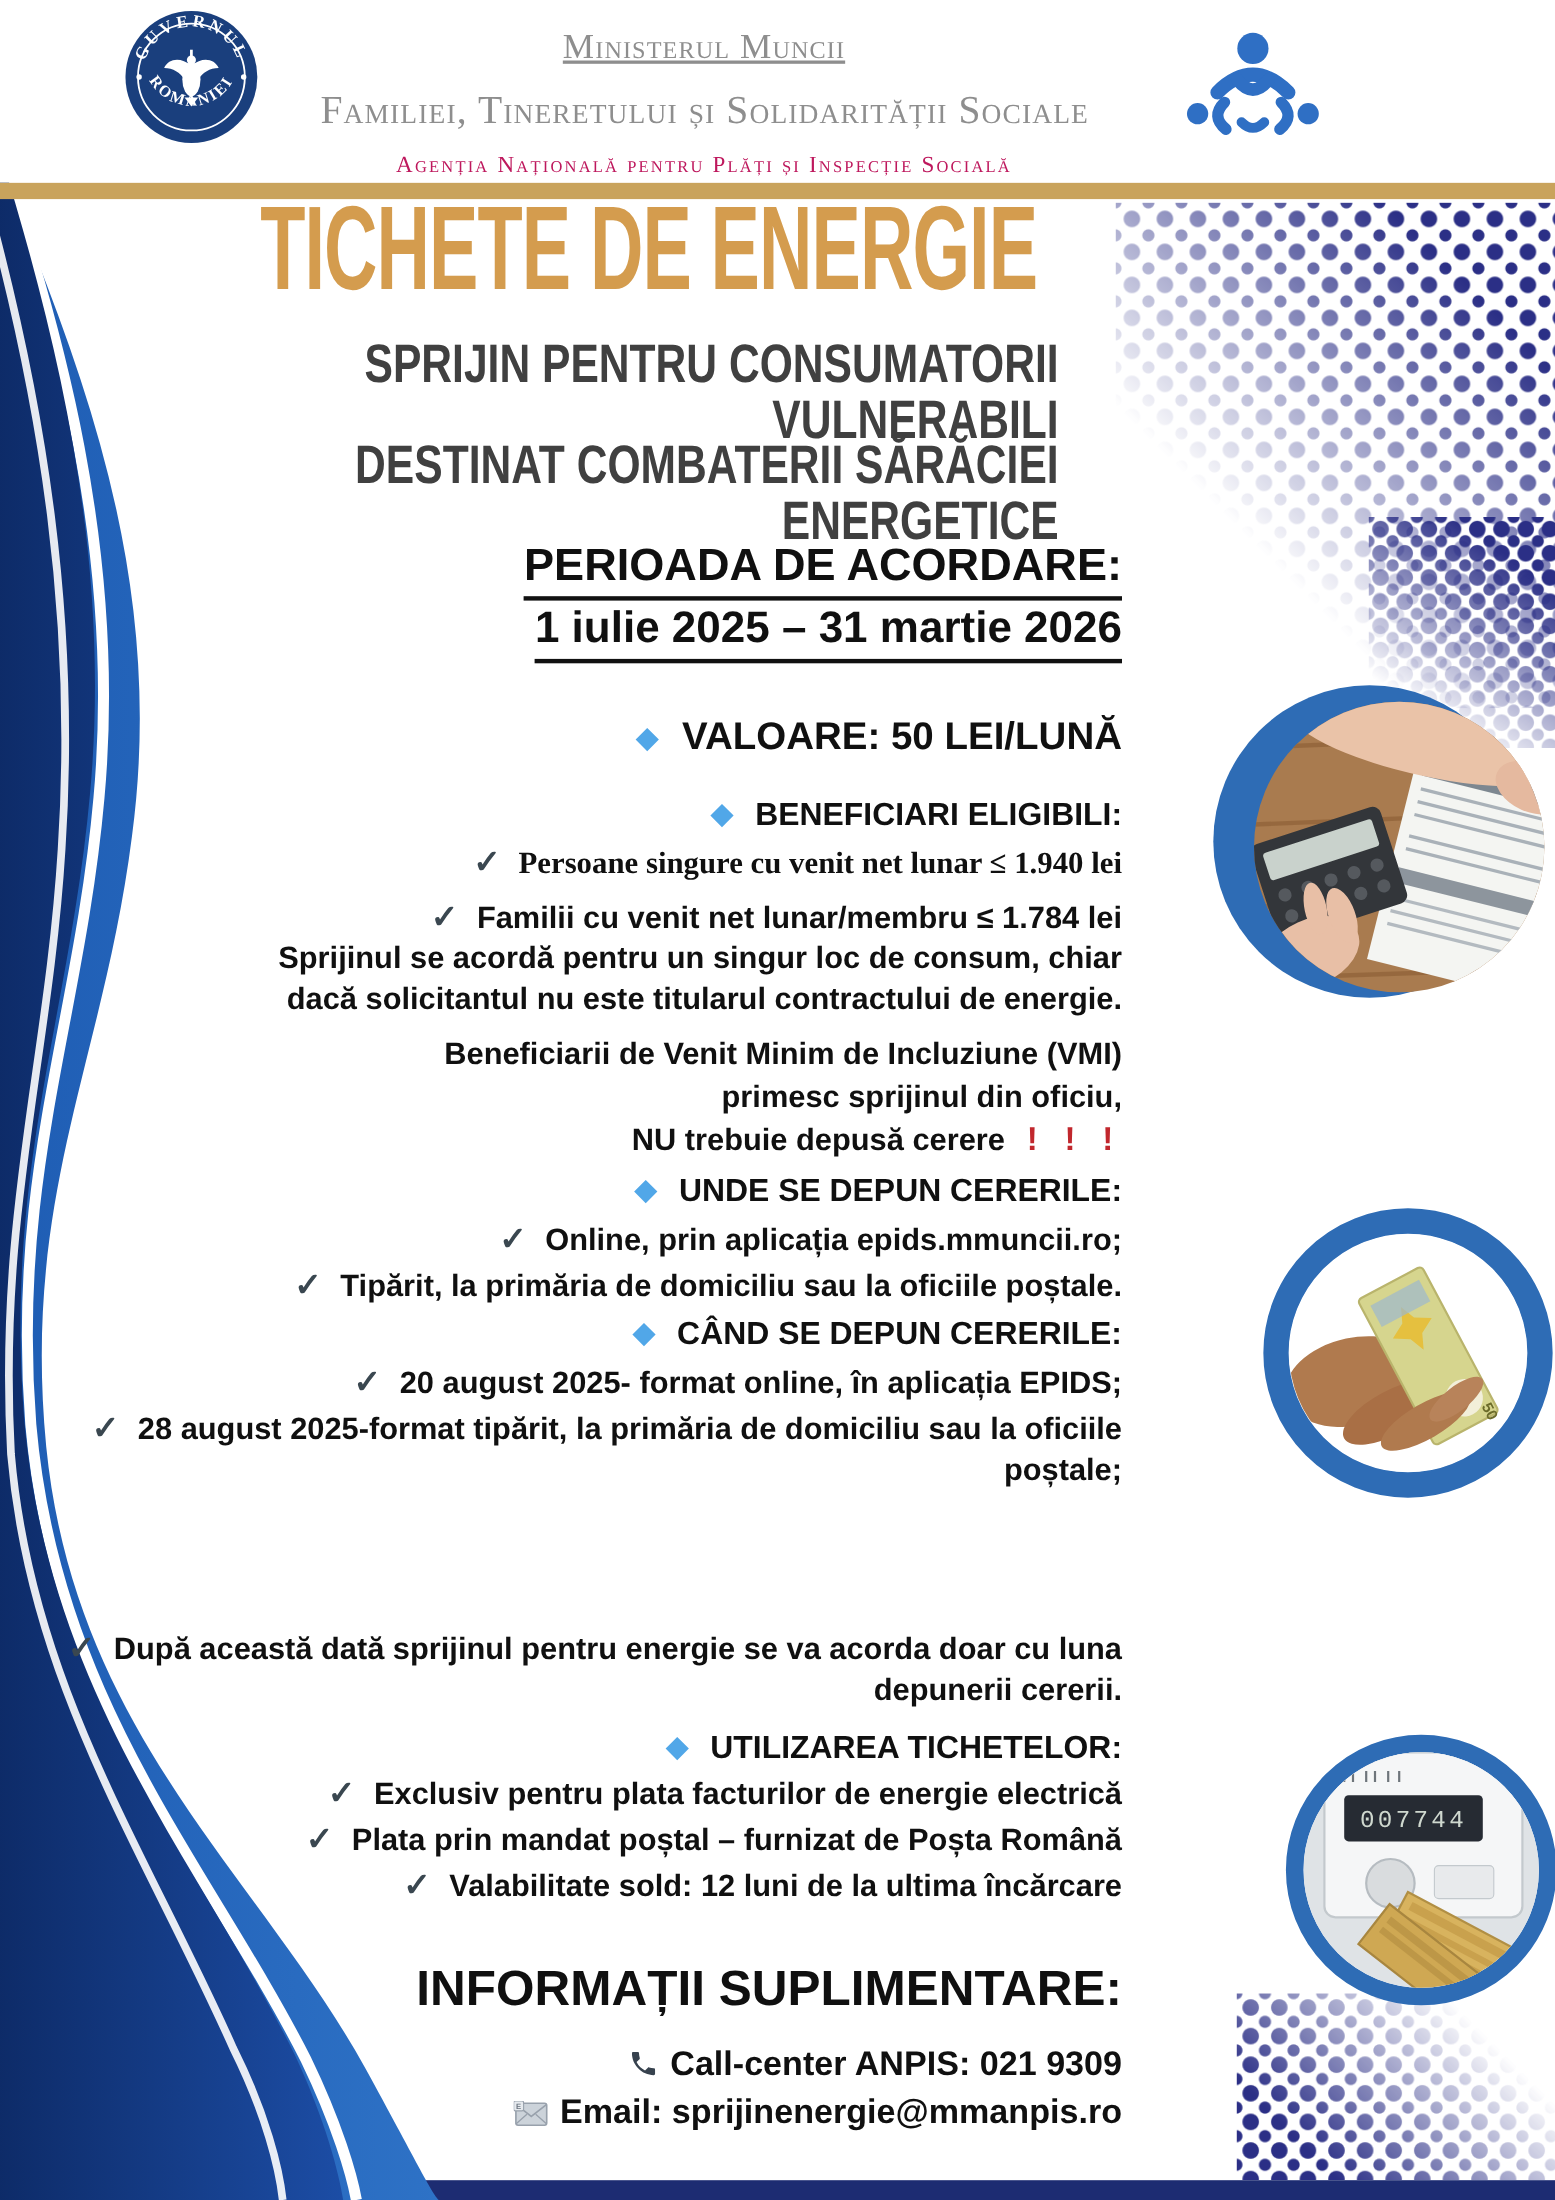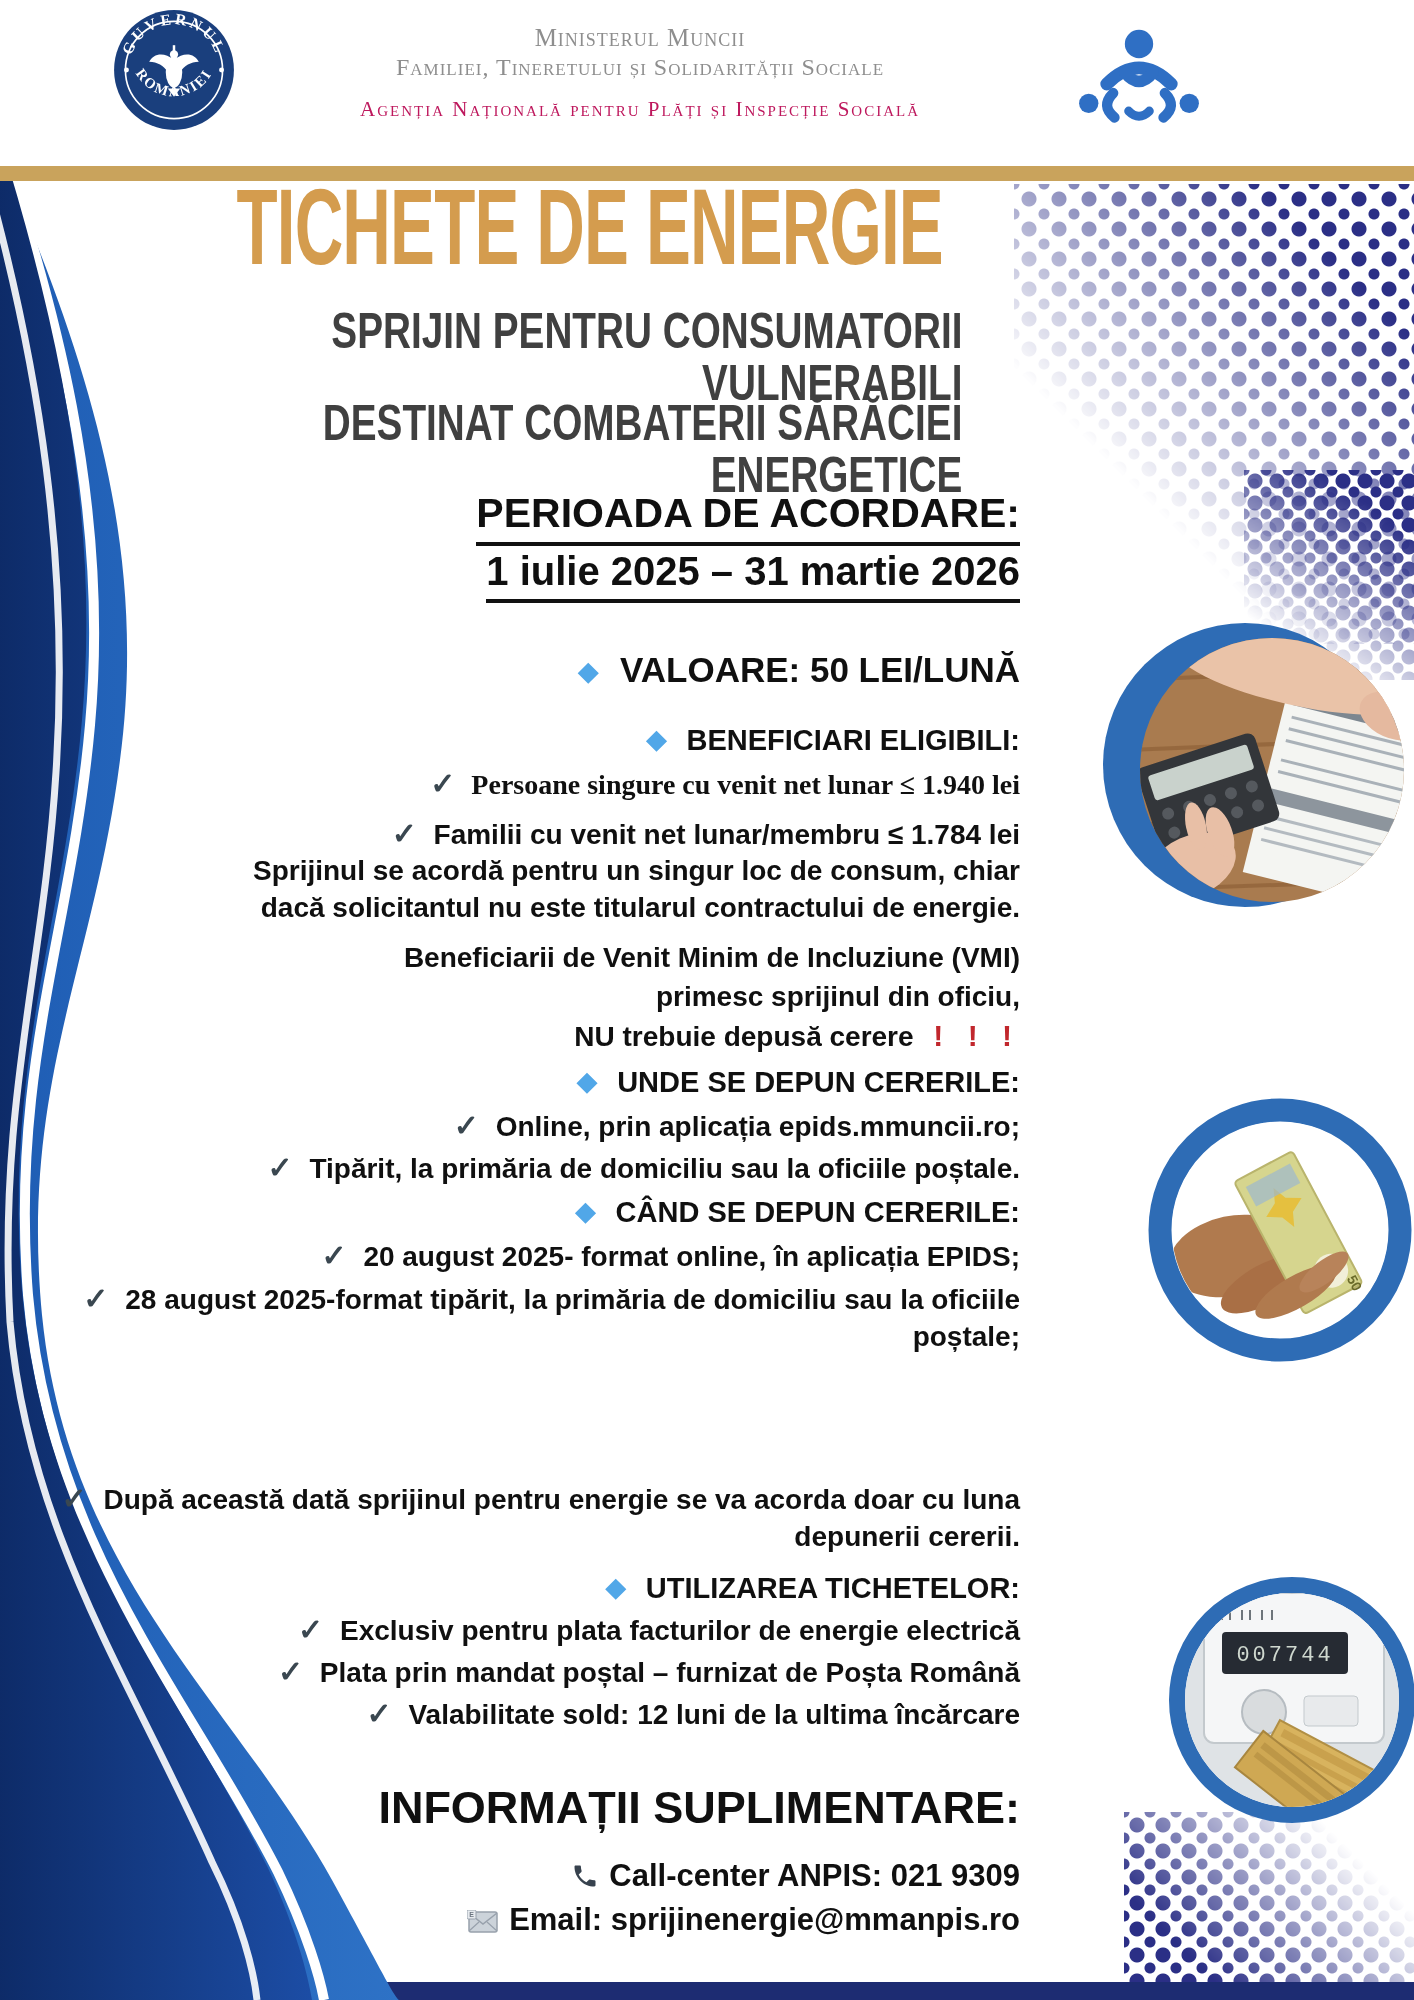--- a/index.html
+++ b/index.html
@@ -5,22 +5,22 @@
   * { margin:0; padding:0; box-sizing:border-box; }
   body { background:#e9e9e9; font-family:"Liberation Sans", sans-serif; }
   .poster { position:relative; width:1414px; height:2000px; margin:0 auto;
             background:#ffffff; overflow:hidden; font-family:"Liberation Sans", sans-serif; }
 
   
   .header { position:absolute; top:0; left:0; width:100%; height:166px; background:#fff; z-index:5; }
   .seal { position:absolute; left:112px; top:8px; width:124px; height:124px; }
   .ministry { position:absolute; left:290px; top:24px; width:700px; text-align:center;
               font-family:"Liberation Serif", serif; font-variant:small-caps; color:#8e8e8e; }
-  .ministry .l1 { font-size:25px; letter-spacing:1px; }
-  .ministry .l2 { font-size:24px; letter-spacing:1px; margin-top:2px; }
+  .ministry .l1 { font-size:32px; letter-spacing:1px;text-decoration:underline; }
+  .ministry .l2 { font-size:36px; letter-spacing:1px; margin-top:18px;text-align:right; }
   .ministry .l3 { font-size:21px; letter-spacing:2px; color:#be185d; margin-top:16px; }
   .anpis { position:absolute; left:1072px; top:26px; width:134px; height:116px; }
   .gold-bar { position:absolute; top:166px; left:0; width:1414px; height:15px; background:#c9a35c; z-index:4; }
 
   
   .wave { position:absolute; top:0; left:0; z-index:2; pointer-events:none; }
   .bottom-bar { position:absolute; left:0; bottom:0; width:1414px; height:18px; background:#1d2c72; z-index:1; }
   .dots { position:absolute; z-index:1;
           background-image: radial-gradient(circle, #2b2f86 7px, transparent 8px),
                             radial-gradient(circle, #2b2f86 5px, transparent 6px);

